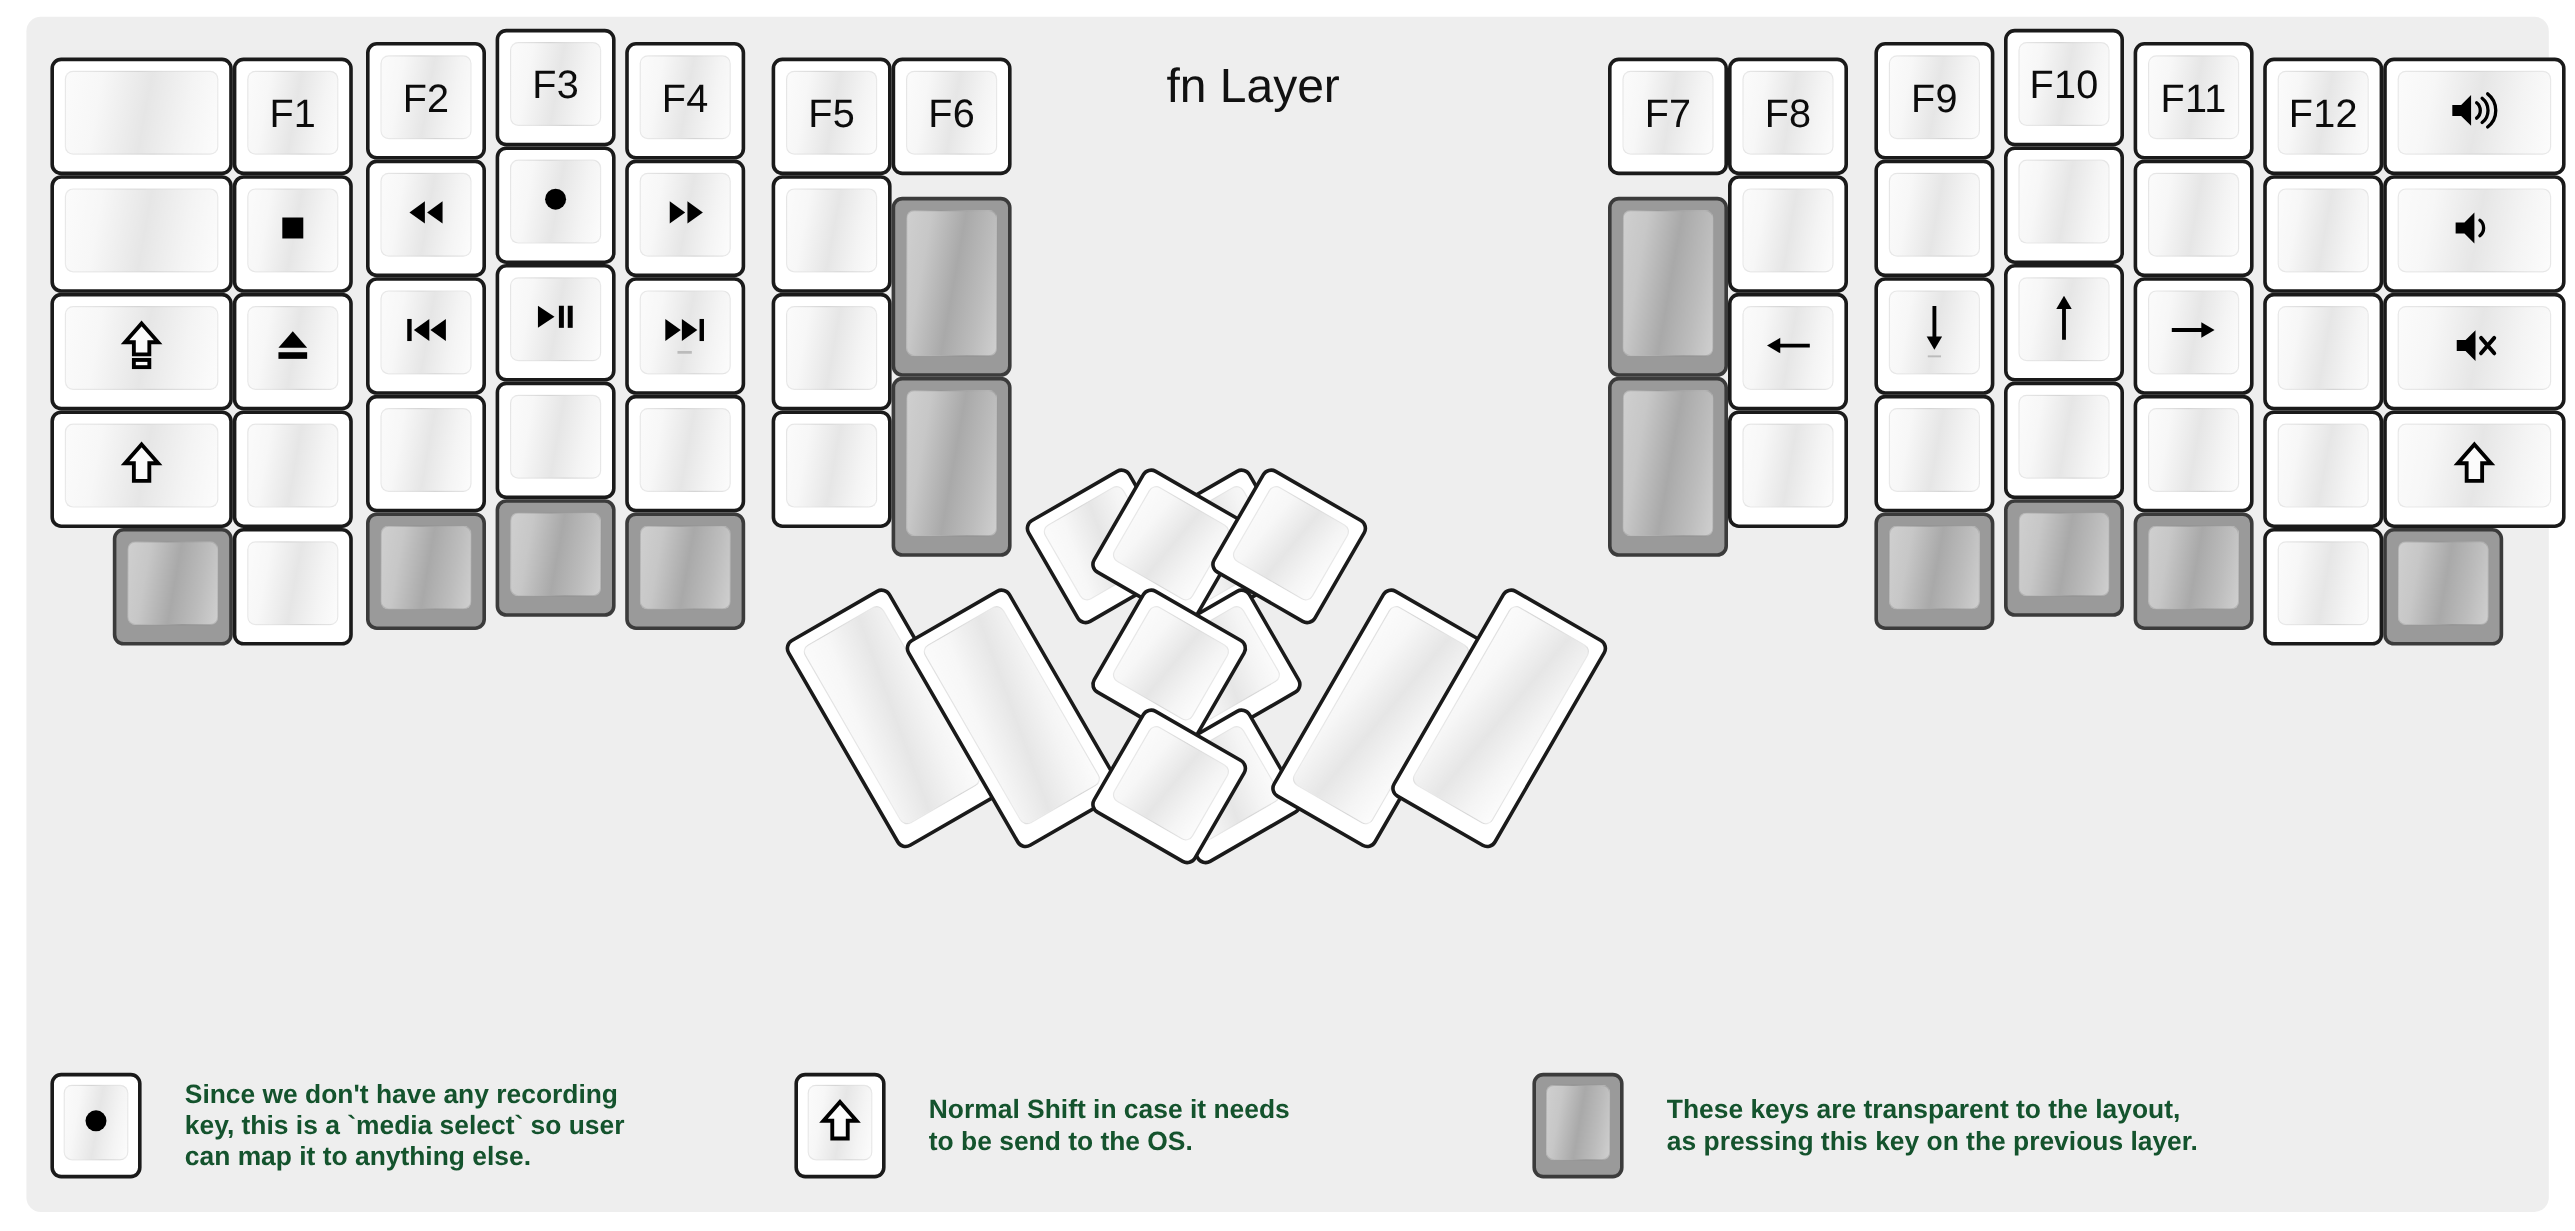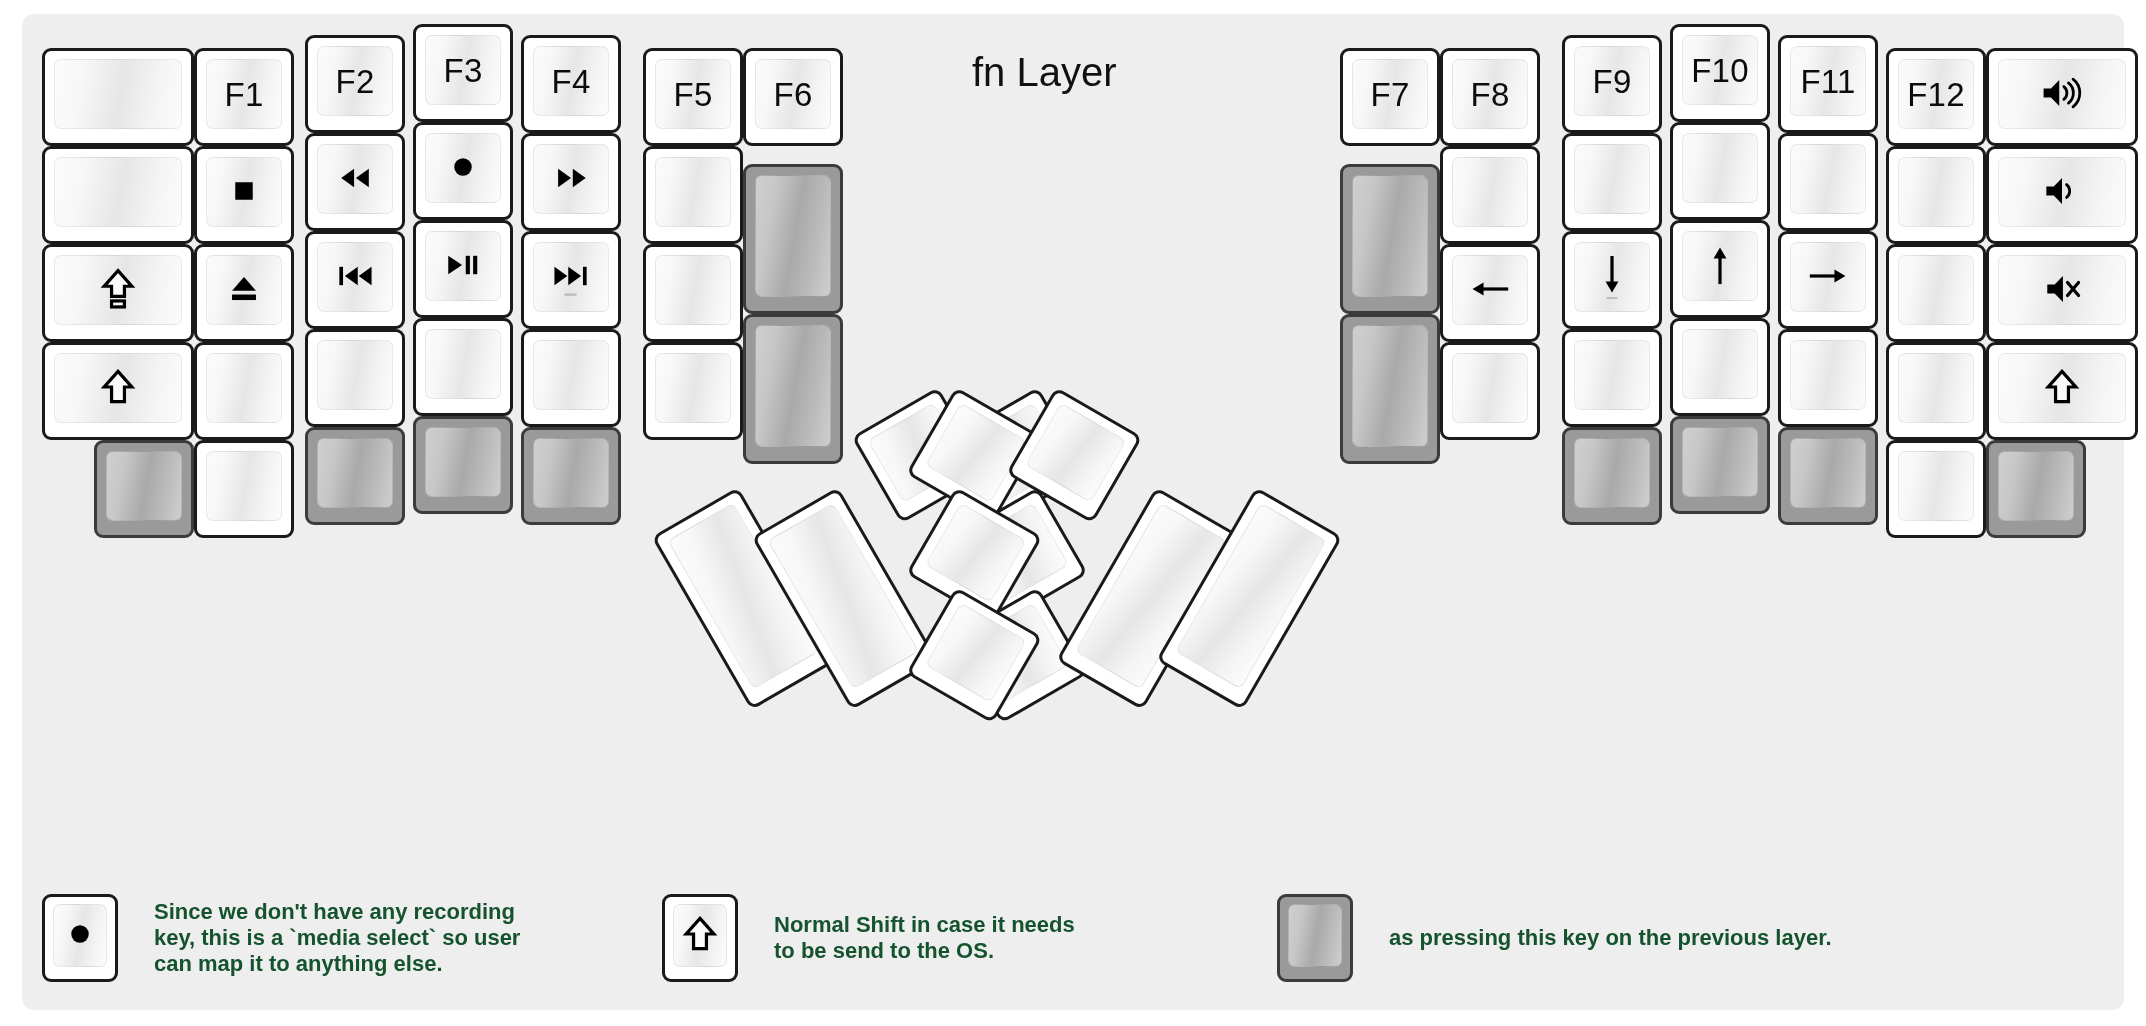--- a/index.html
+++ b/index.html
@@ -435,18 +435,19 @@
           <div class="legend-text">
             <div>Normal Shift in case it needs</div>
             <div>to be send to the OS.</div>
           </div>
         </div>
         <div class="legend-item" style="left: 1255px; top: 880px;">
           <div class="legend-key trans">
             <div class="cap"></div>
           </div>
           <div class="legend-text">
+            <div>These keys are transparent to the layout,</div>
             <div>as pressing this key on the previous layer.</div>
           </div>
         </div>
       </div>
   </div>
 </div>
 
 </body></html>

